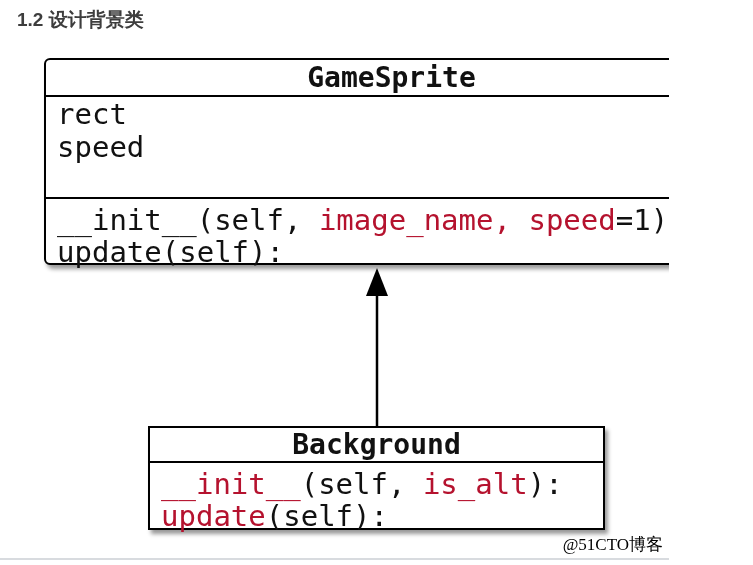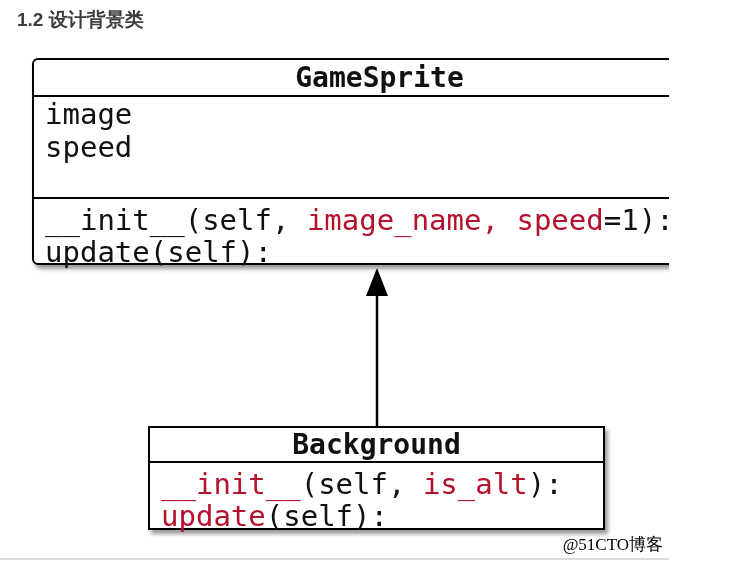--- a/index.html
+++ b/index.html
@@ -21,21 +21,21 @@
     font-weight: bold;
     color: #3d3d3d;
   }
   .uml-box {
     position: absolute;
     background: #ffffff;
     border: 2px solid #000000;
     box-shadow: 3px 4px 4px rgba(0,0,0,0.40);
   }
   .uml-box.gamesprite {
-    left: 32px;
+    left: 44px;
     top: 58px;
     width: 695px;
     height: 207px;
     border-radius: 6px;
   }
   .uml-box.background {
     left: 148px;
     top: 426px;
     width: 457px;
     height: 104px;
@@ -95,21 +95,21 @@
 </head>
 <body>
 
 <div class="page">
 
   <h1 class="title">1.2 设计背景类</h1>
 
   <div class="uml-box gamesprite">
     <div class="uml-header">GameSprite</div>
     <div class="uml-attrs">
-        <div class="code-line">image</div>
+        <div class="code-line">rect</div>
         <div class="code-line">speed</div>
       </div>
     <div class="uml-methods">
         <div class="code-line"><span style="color: rgb(17, 17, 17);">__init__(self, </span><span style="color: rgb(181, 18, 46);">image_name,</span><span style="color: rgb(17, 17, 17);"> </span><span style="color: rgb(181, 18, 46);">speed</span><span style="color: rgb(17, 17, 17);">=1):</span></div>
         <div class="code-line"><span style="color: rgb(17, 17, 17);">update(self):</span></div>
       </div>
   </div>
 
   <svg class="arrow" width="36" height="164" viewBox="0 0 36 164">
     <line x1="18" y1="162" x2="18" y2="26" stroke="#000000" stroke-width="2.5"></line>

